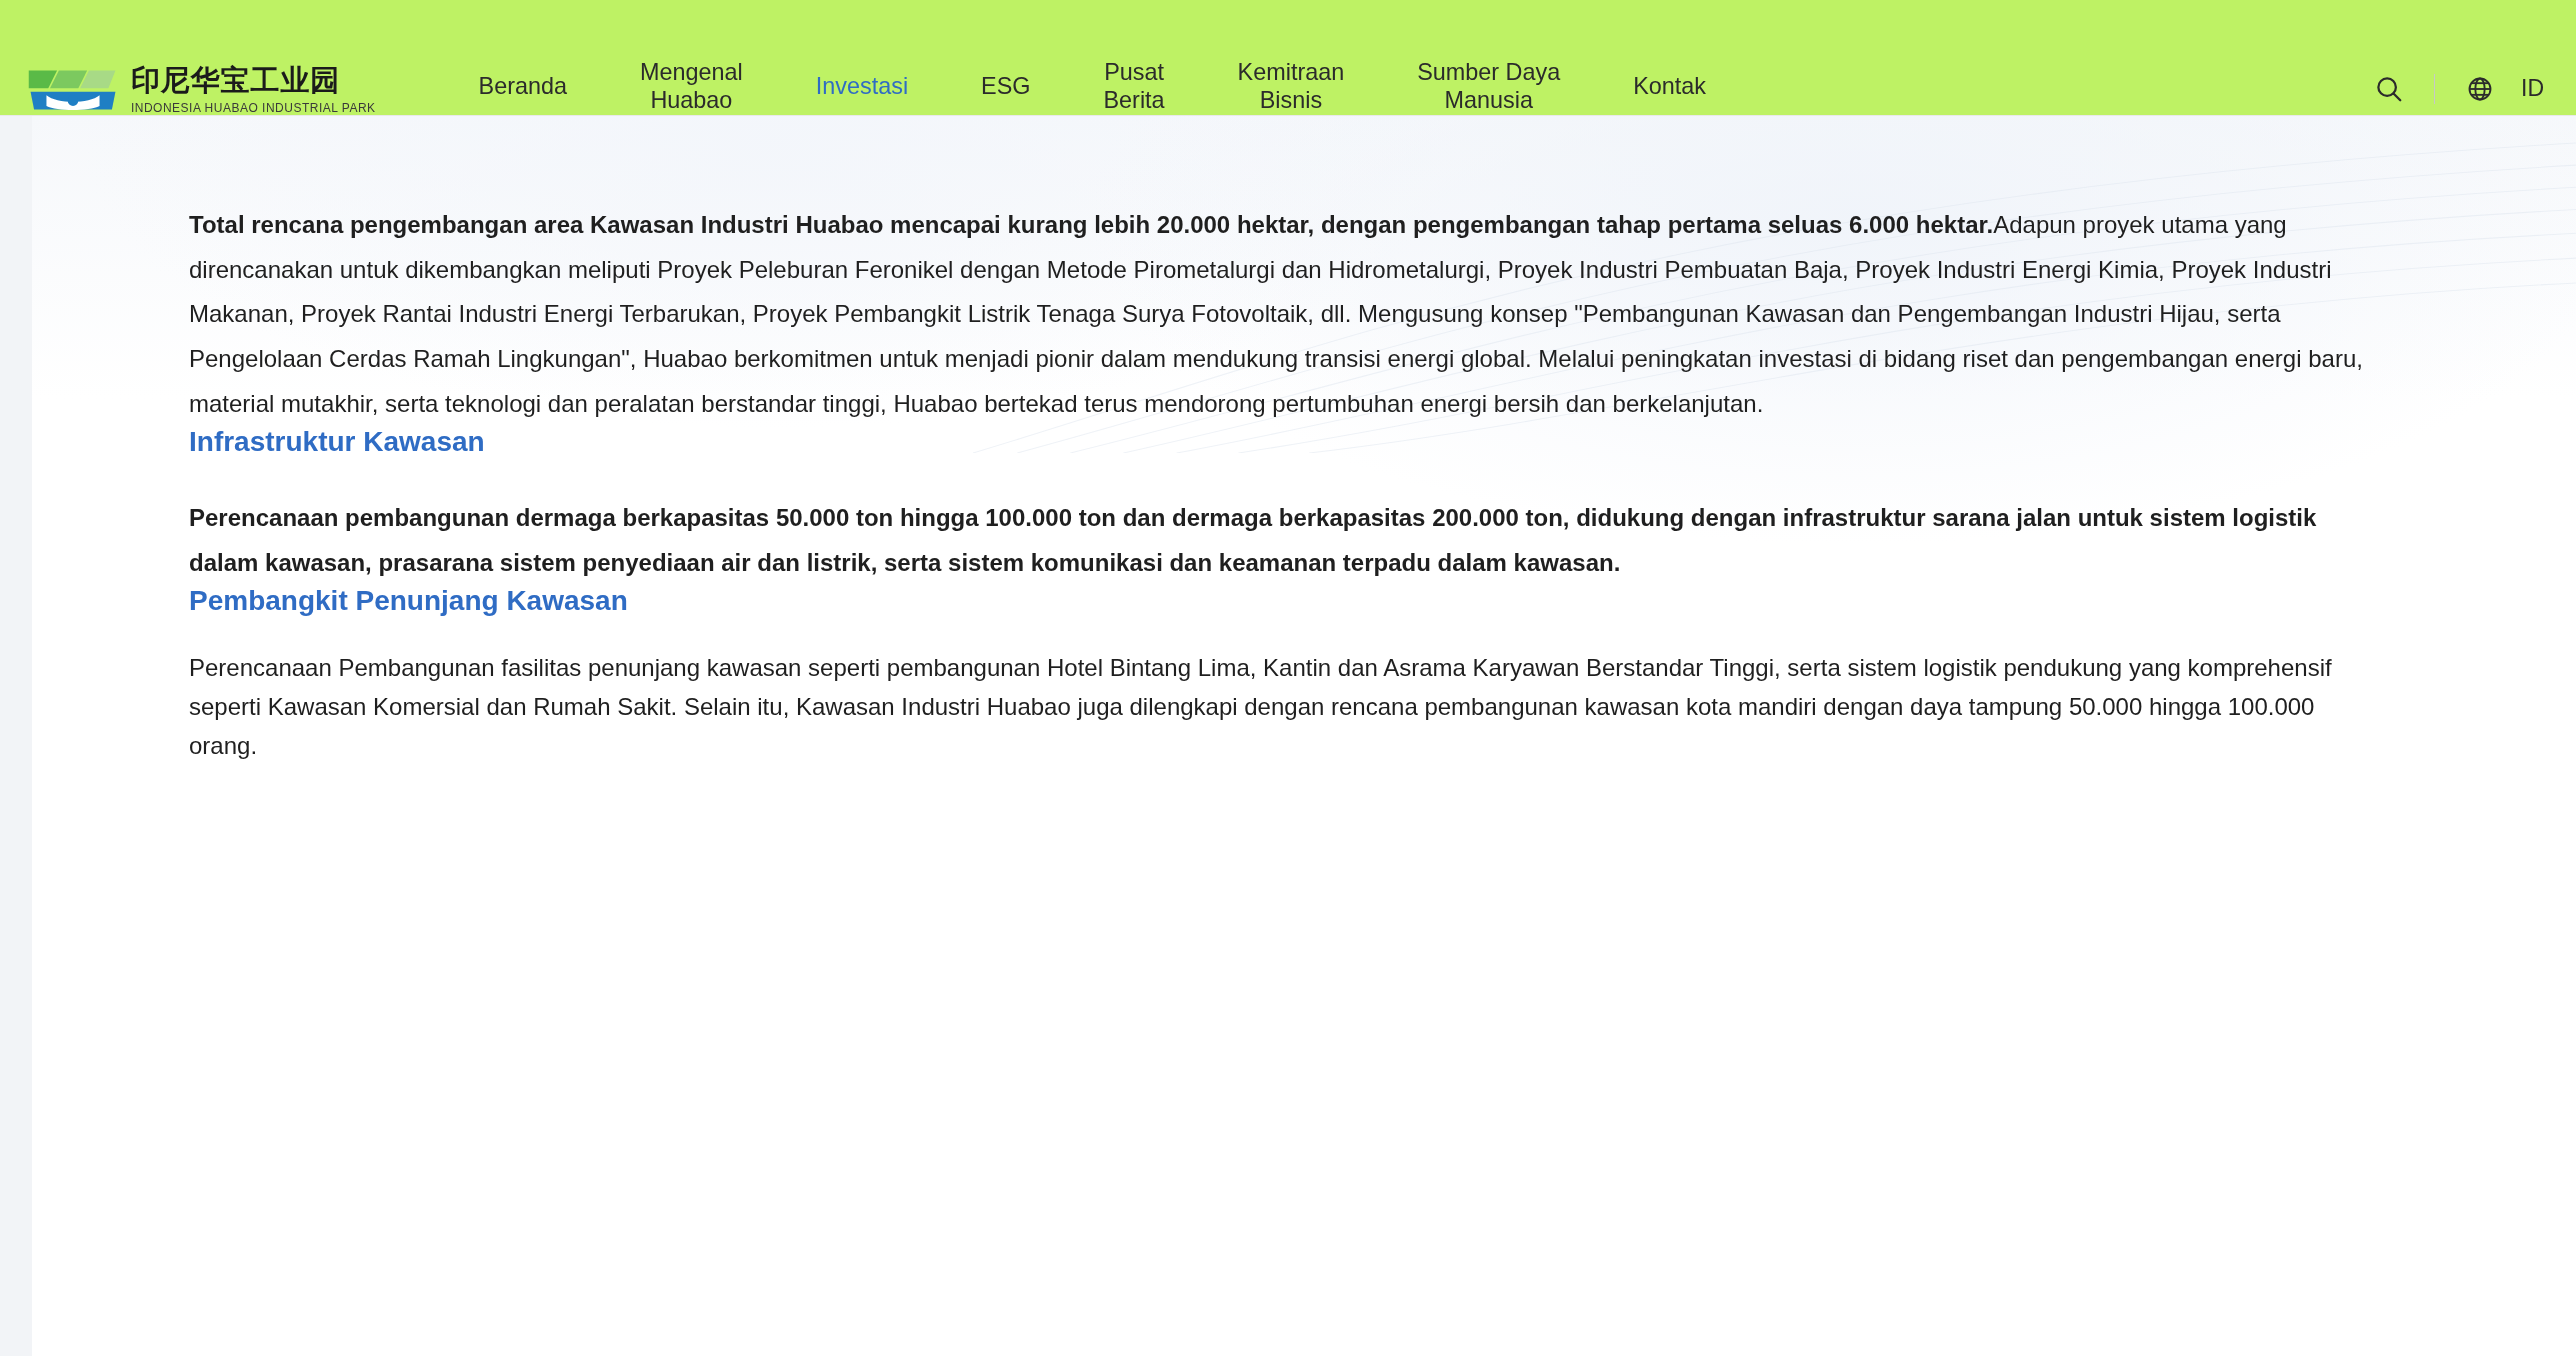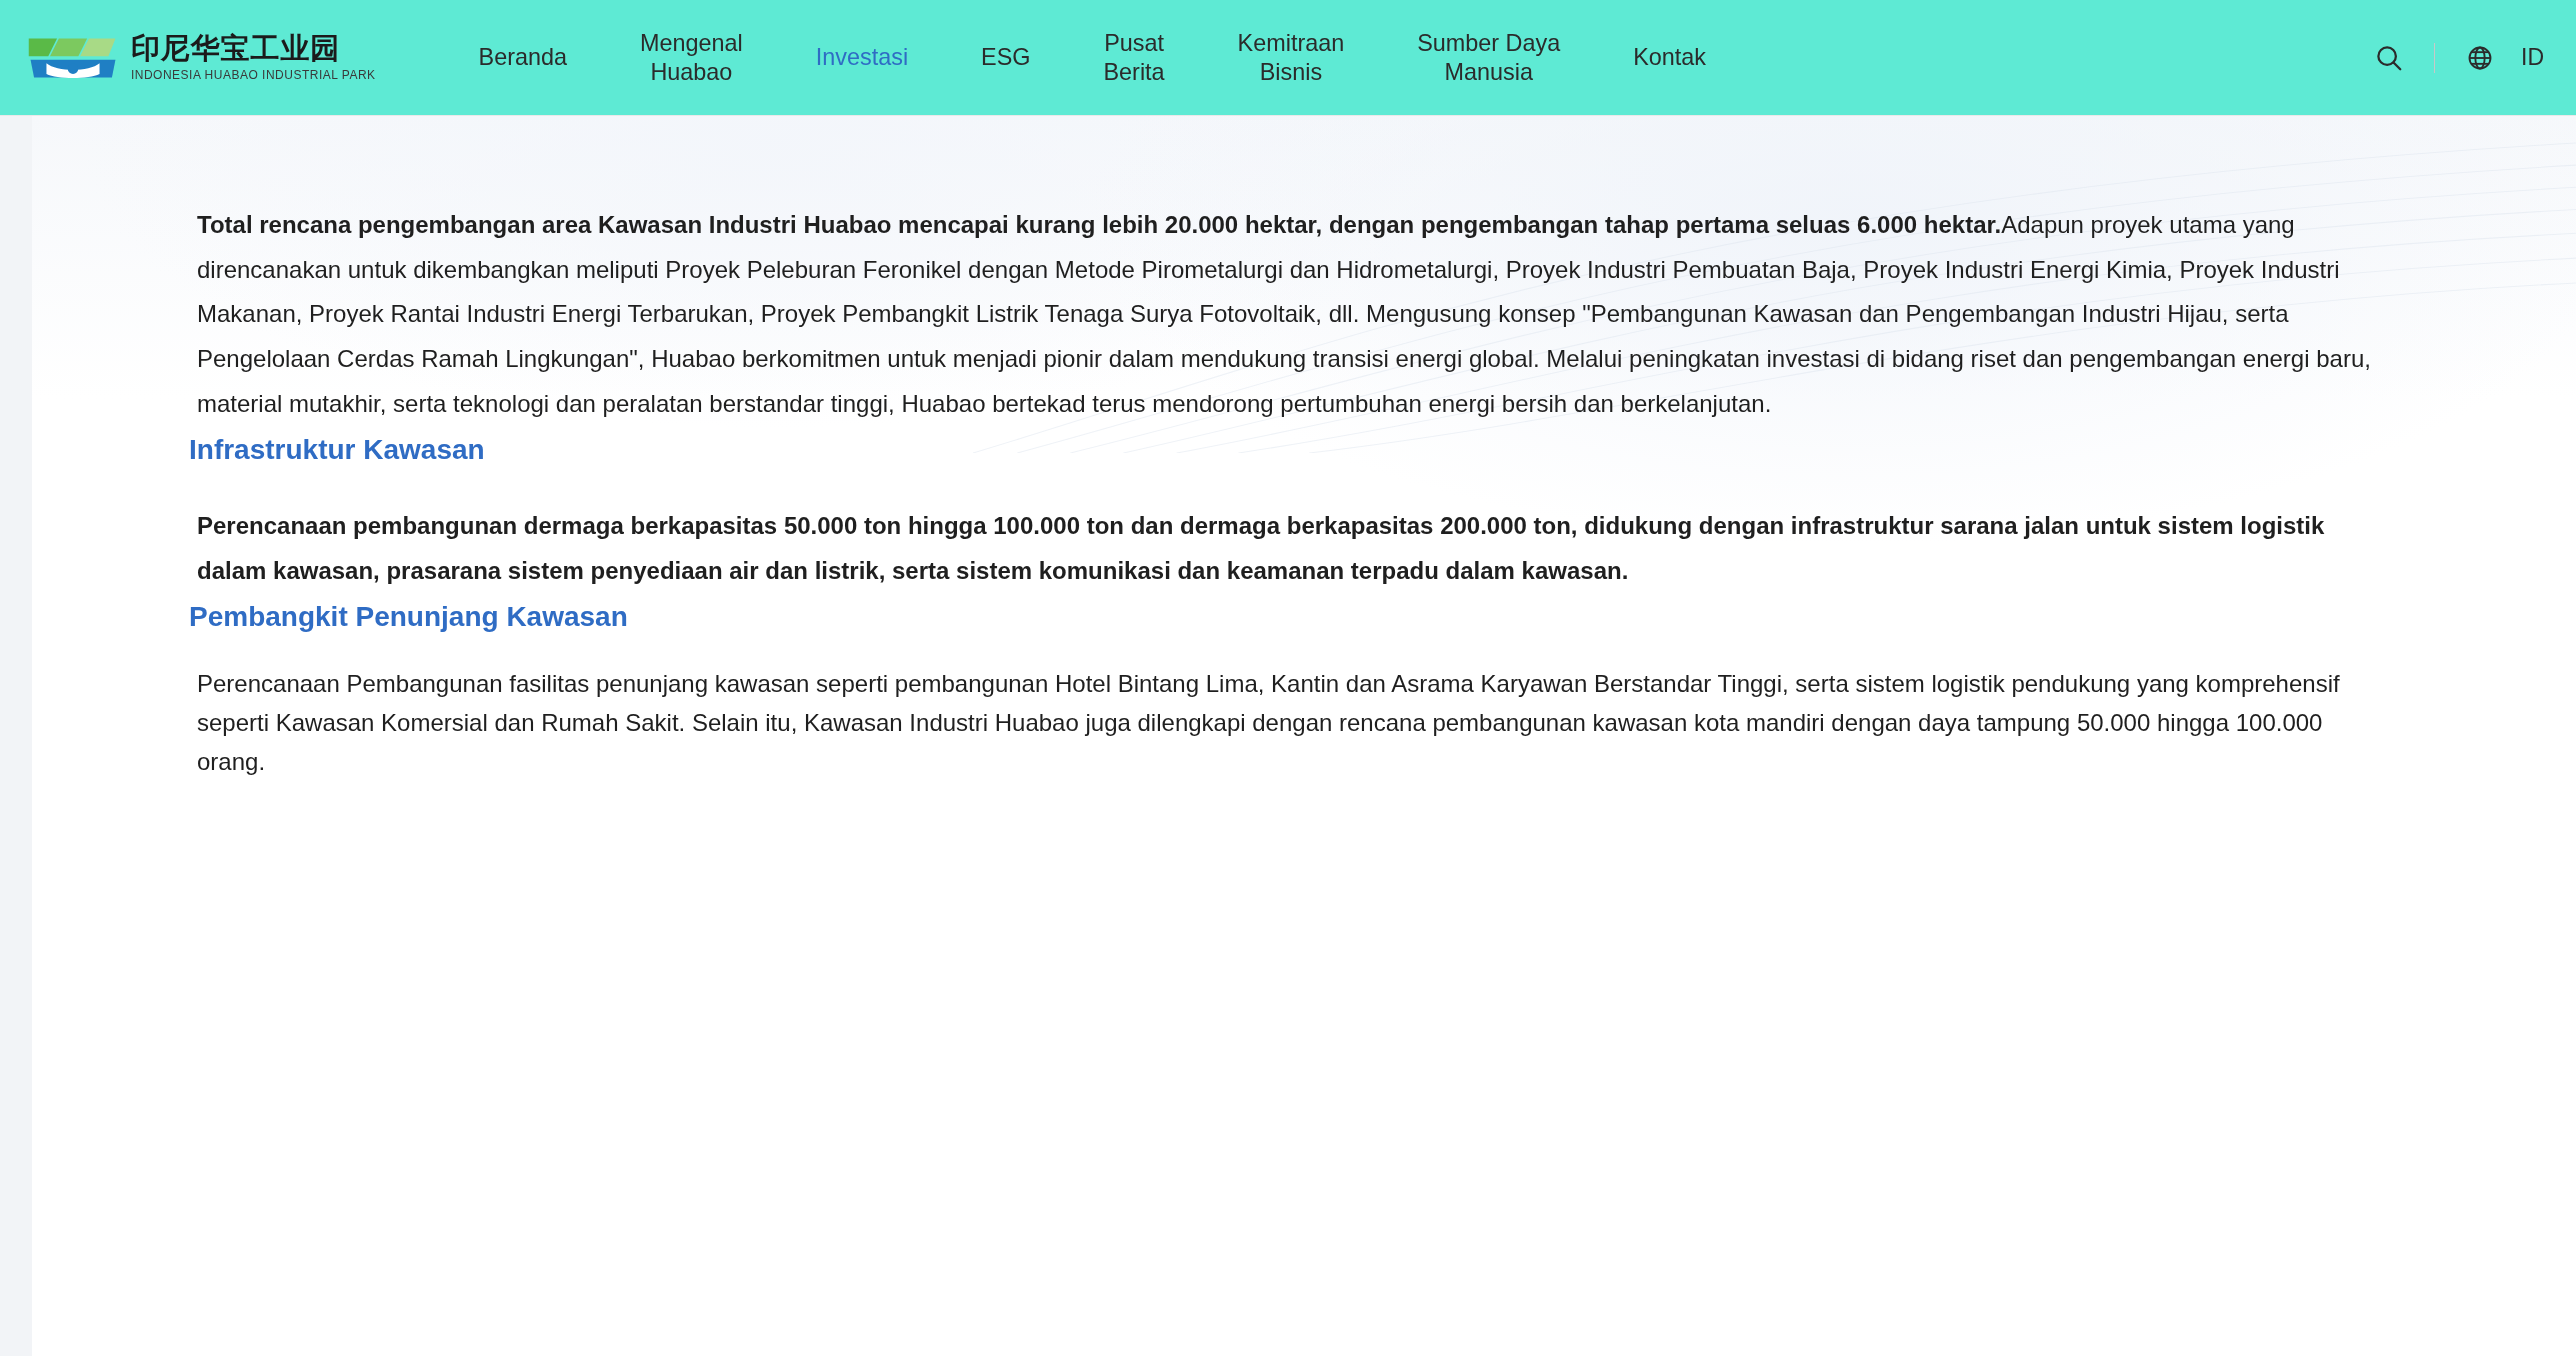--- a/index.html
+++ b/index.html
@@ -15,23 +15,23 @@
     height: 1356px;
     overflow: hidden;
     position: relative;
   }
 
   
   .header {
     position: relative;
     width: 100%;
     height: 116px;
-    background: #5eead4;
-    display: flex;
-    align-items: center;
+    background: #bef264;
+    display: flex;
+    align-items: flex-end;
     border-bottom: 0.9px solid #e9e9e9;
     z-index: 10;
   }
   .logo-wrap {
     display: flex;
     align-items: center;
     margin-left: 26.5px;
     gap: 12.4px;
   }
   .logo-mark {
@@ -155,21 +155,21 @@
     color: #2f6cc4;
     margin: 0;
     padding-top: 75px;
     letter-spacing: 0.2px;
   }
 
   .para {
     font-size: 24px;
     line-height: 1.86;
     color: #1f1f1f;
-    margin: 8px;
+    margin: 0;
   }
   .para.first { margin-top: 87px; }
   .bold { font-weight: 700; }
 
   h2.section-title {
     font-size: 28px;
     font-weight: 700;
     color: #2f6cc4;
     margin: 0;
   }

